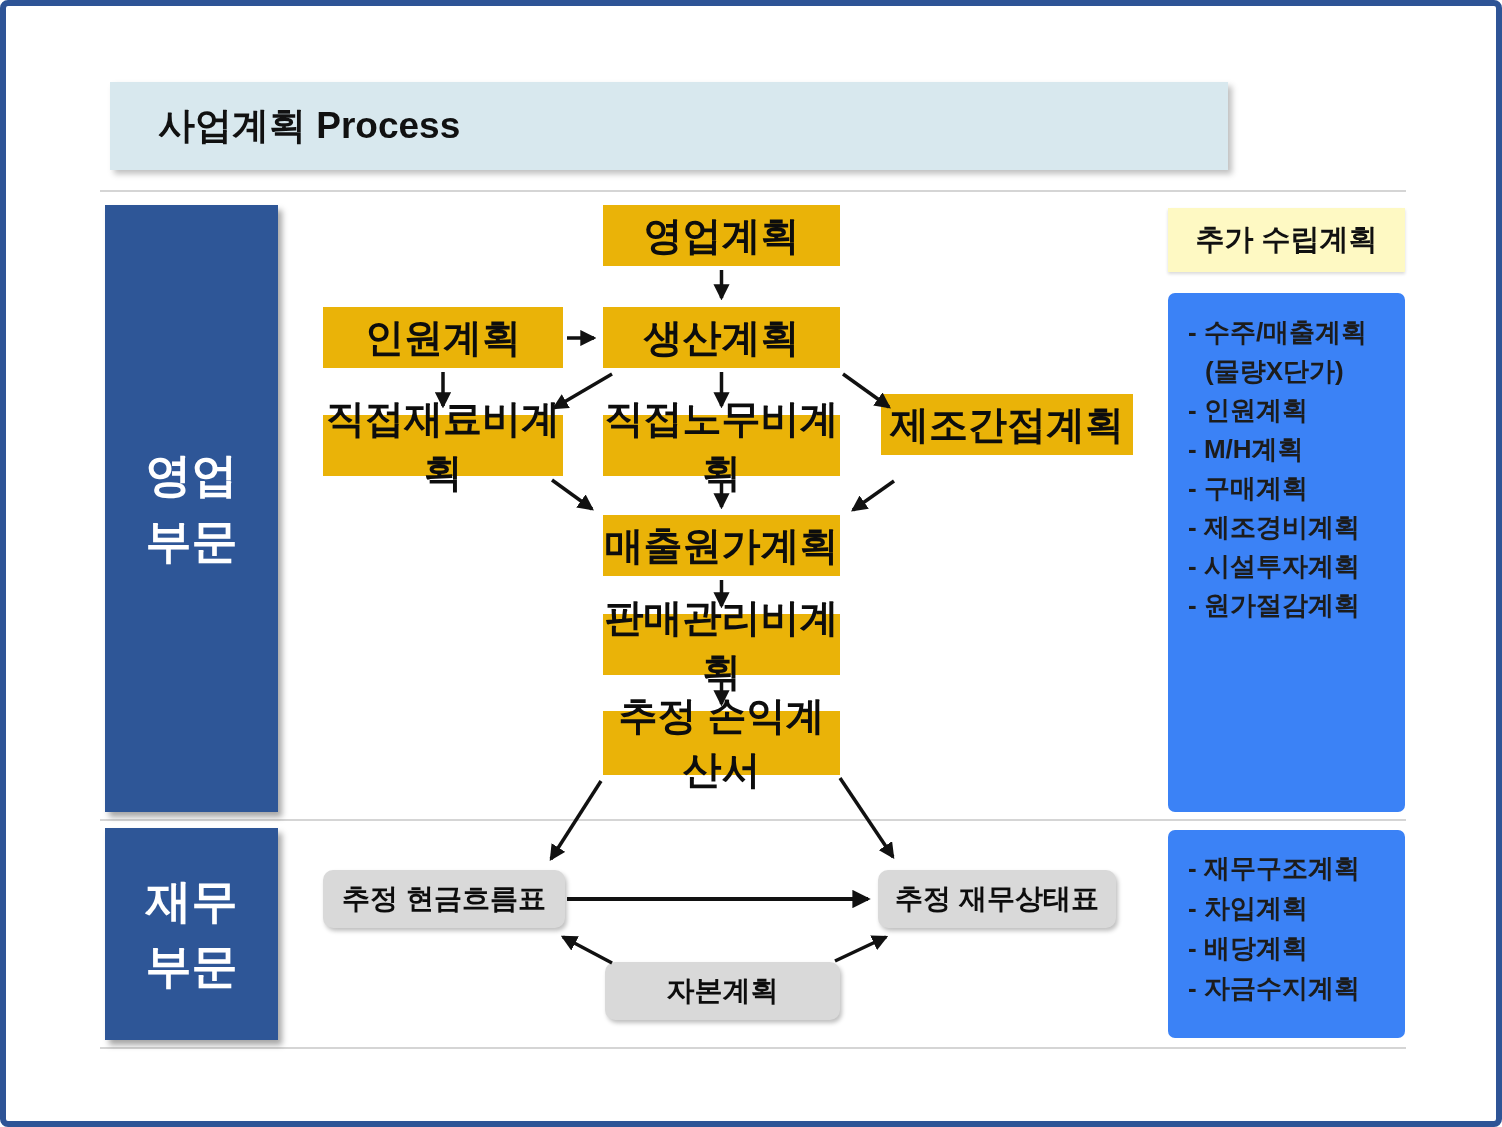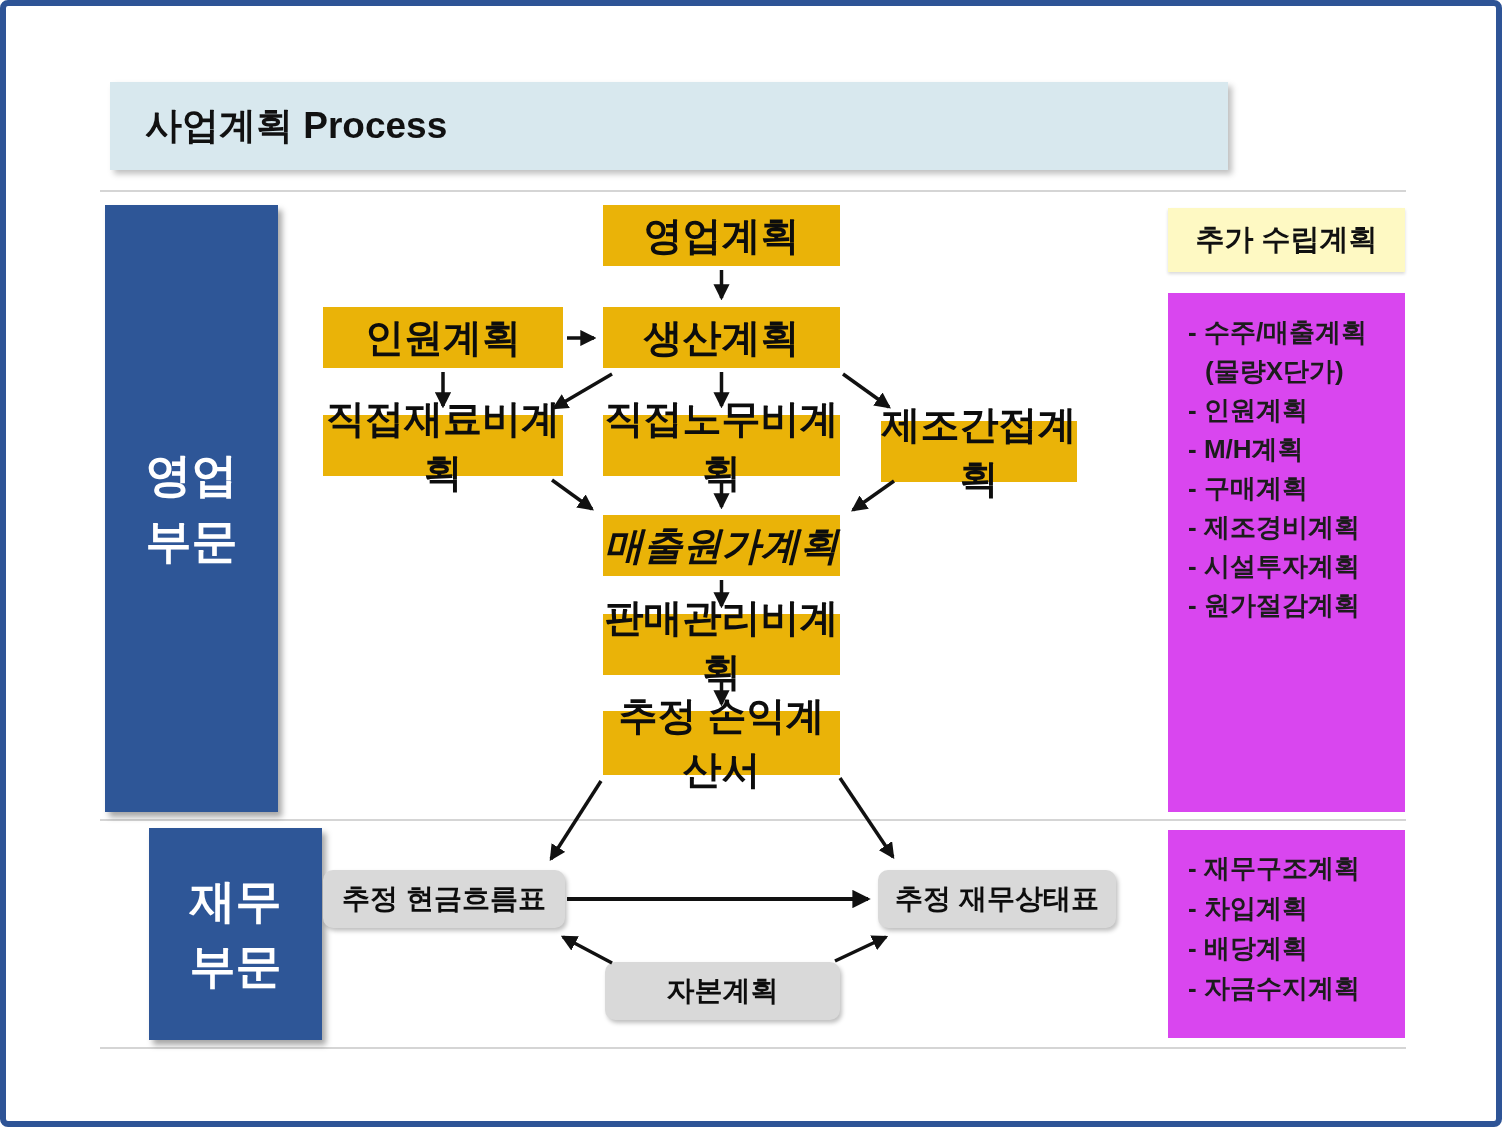--- a/index.html
+++ b/index.html
@@ -7,21 +7,21 @@
     position:relative; width:1502px; height:1127px; background:#ffffff;
     font-family:"Liberation Sans","DejaVu Sans",sans-serif; overflow:hidden;
   }
   .frame {
     position:absolute; inset:0; border:6px solid #2e5496; border-radius:8px;
     pointer-events:none; z-index:50;
   }
   .title-bar {
     position:absolute; left:110px; top:82px; width:1118px; height:88px;
     background:#d8e8ee; box-shadow:4px 4px 6px rgba(0,0,0,0.25);
-    display:flex; align-items:center; padding-left:35px; box-sizing:border-box;
+    display:flex; align-items:center; padding-left:48px; box-sizing:border-box;
     font-size:37px; font-weight:bold; color:#111;
   }
   .sep {
     position:absolute; left:100px; width:1306px; height:2px; background:#d5d5d5;
   }
   .division {
     position:absolute; left:105px; width:173px; background:#2e5697; color:#ffffff;
     display:flex; flex-direction:column; align-items:center; justify-content:center;
     font-size:46px; font-weight:bold; line-height:1.42;
     box-shadow:4px 5px 6px rgba(0,0,0,0.35);
@@ -35,22 +35,22 @@
     background:#d9d9d9; border-radius:10px; font-size:28px;
     box-shadow:2px 3px 4px rgba(0,0,0,0.25);
   }
   .panel-header {
     position:absolute; left:1168px; top:208px; width:237px; height:64px;
     background:#fef9c3; display:flex; align-items:center; justify-content:center;
     font-size:29px; font-weight:bold; color:#111;
     box-shadow:0 2px 3px rgba(0,0,0,0.15);
   }
   .panel {
-    position:absolute; left:1168px; width:237px; background:#d946ef;
-    box-sizing:border-box; color:#1c1c1c; font-weight:bold; font-size:26px;
+    position:absolute; left:1168px; width:237px; background:#3b82f6;
+    box-sizing:border-box; color:#1c1c1c; font-weight:bold; font-size:26px;border-radius:7px;
   }
   .panel.upper { top:293px; height:519px; padding:20px 8px 0 20px; line-height:39px; }
   .panel.lower { top:830px; height:208px; padding:18px 8px 0 20px; line-height:40px; }
   .panel .sub { padding-left:17px; }
   .arrows { position:absolute; left:0; top:0; z-index:10; pointer-events:none; }
 </style>
 </head>
 <body>
 
 <div class="page">
@@ -61,32 +61,32 @@
   </div>
 
   <div class="sep" style="top:190px;"></div>
   <div class="sep" style="top:819px;"></div>
   <div class="sep" style="top:1047px;"></div>
 
   <div class="division" style="top:205px; height:607px;">
     <div>영업</div>
     <div>부문</div>
   </div>
-  <div class="division" style="top:828px; height:212px;margin-left:44px;">
+  <div class="division" style="top:828px; height:212px;">
     <div>재무</div>
     <div>부문</div>
   </div>
 
   <div class="node blue" style="left:603px; top:205px; width:237px; height:61px;">영업계획</div>
   <div class="node blue" style="left:323px; top:307px; width:240px; height:61px;">인원계획</div>
   <div class="node blue" style="left:603px; top:307px; width:237px; height:61px;">생산계획</div>
   <div class="node blue" style="left:323px; top:415px; width:240px; height:61px;">직접재료비계획</div>
   <div class="node blue" style="left:603px; top:415px; width:237px; height:61px;">직접노무비계획</div>
-  <div class="node blue" style="left:881px; top:421px; width:196px; height:61px;">제조간접계획</div>
-  <div class="node blue" style="left:603px; top:515px; width:237px; height:61px;font-style:italic;">매출원가계획</div>
+  <div class="node blue" style="left:881px; top:394px; width:252px; height:61px;">제조간접계획</div>
+  <div class="node blue" style="left:603px; top:515px; width:237px; height:61px;">매출원가계획</div>
   <div class="node blue" style="left:603px; top:614px; width:237px; height:61px;">판매관리비계획</div>
   <div class="node blue" style="left:603px; top:711px; width:237px; height:64px;">추정 손익계산서</div>
 
   <div class="node gray" style="left:323px; top:870px; width:242px; height:58px;">추정 현금흐름표</div>
   <div class="node gray" style="left:878px; top:870px; width:238px; height:58px;">추정 재무상태표</div>
   <div class="node gray" style="left:605px; top:962px; width:235px; height:58px;">자본계획</div>
 
   <div class="panel-header">추가 수립계획</div>
 
   <div class="panel upper">

